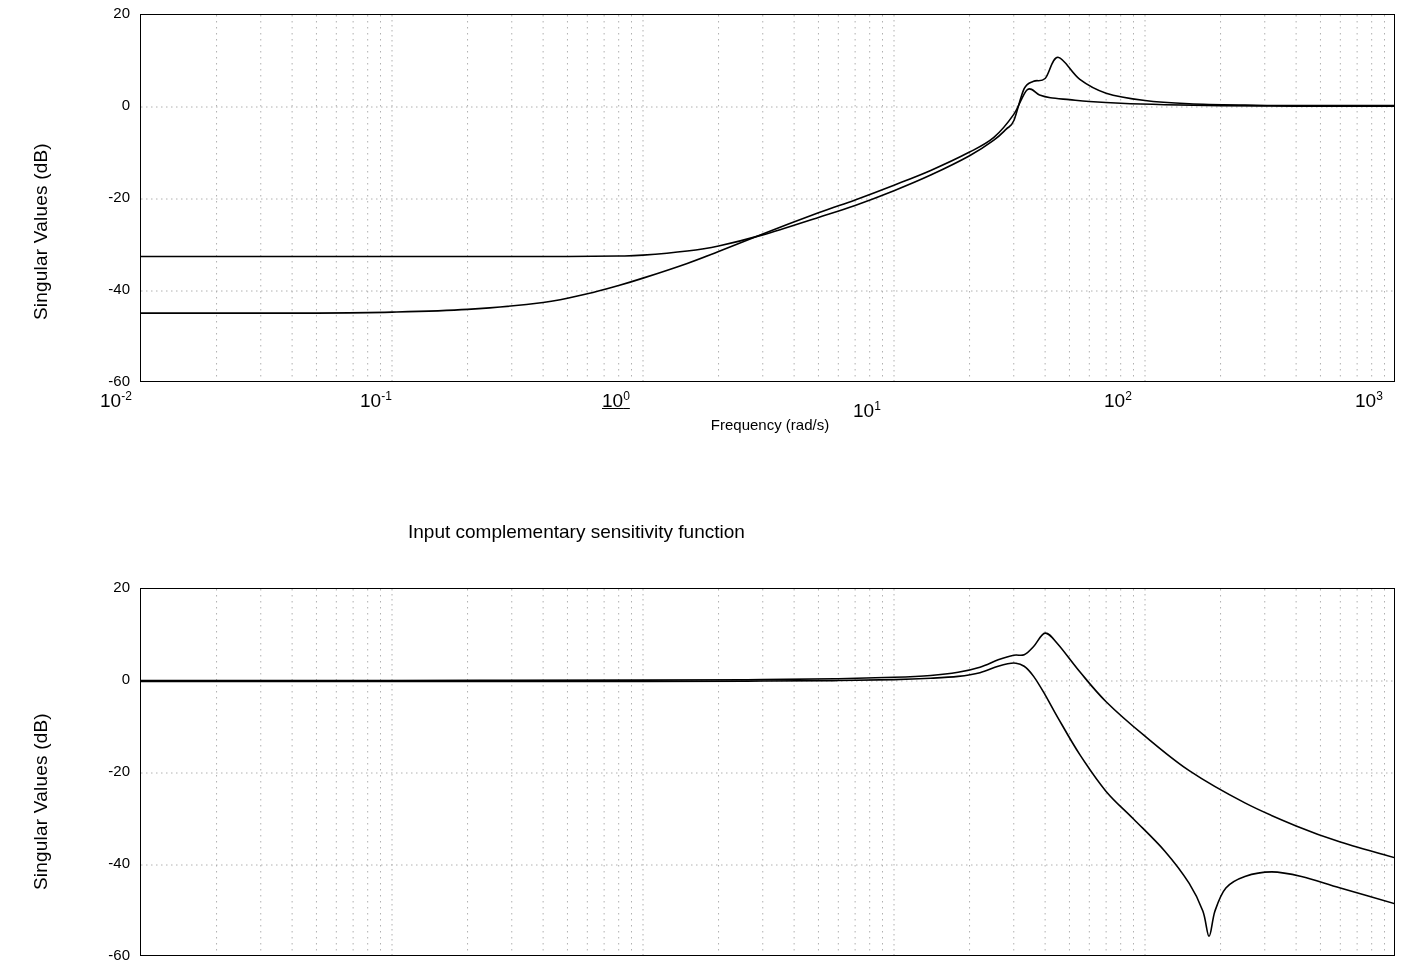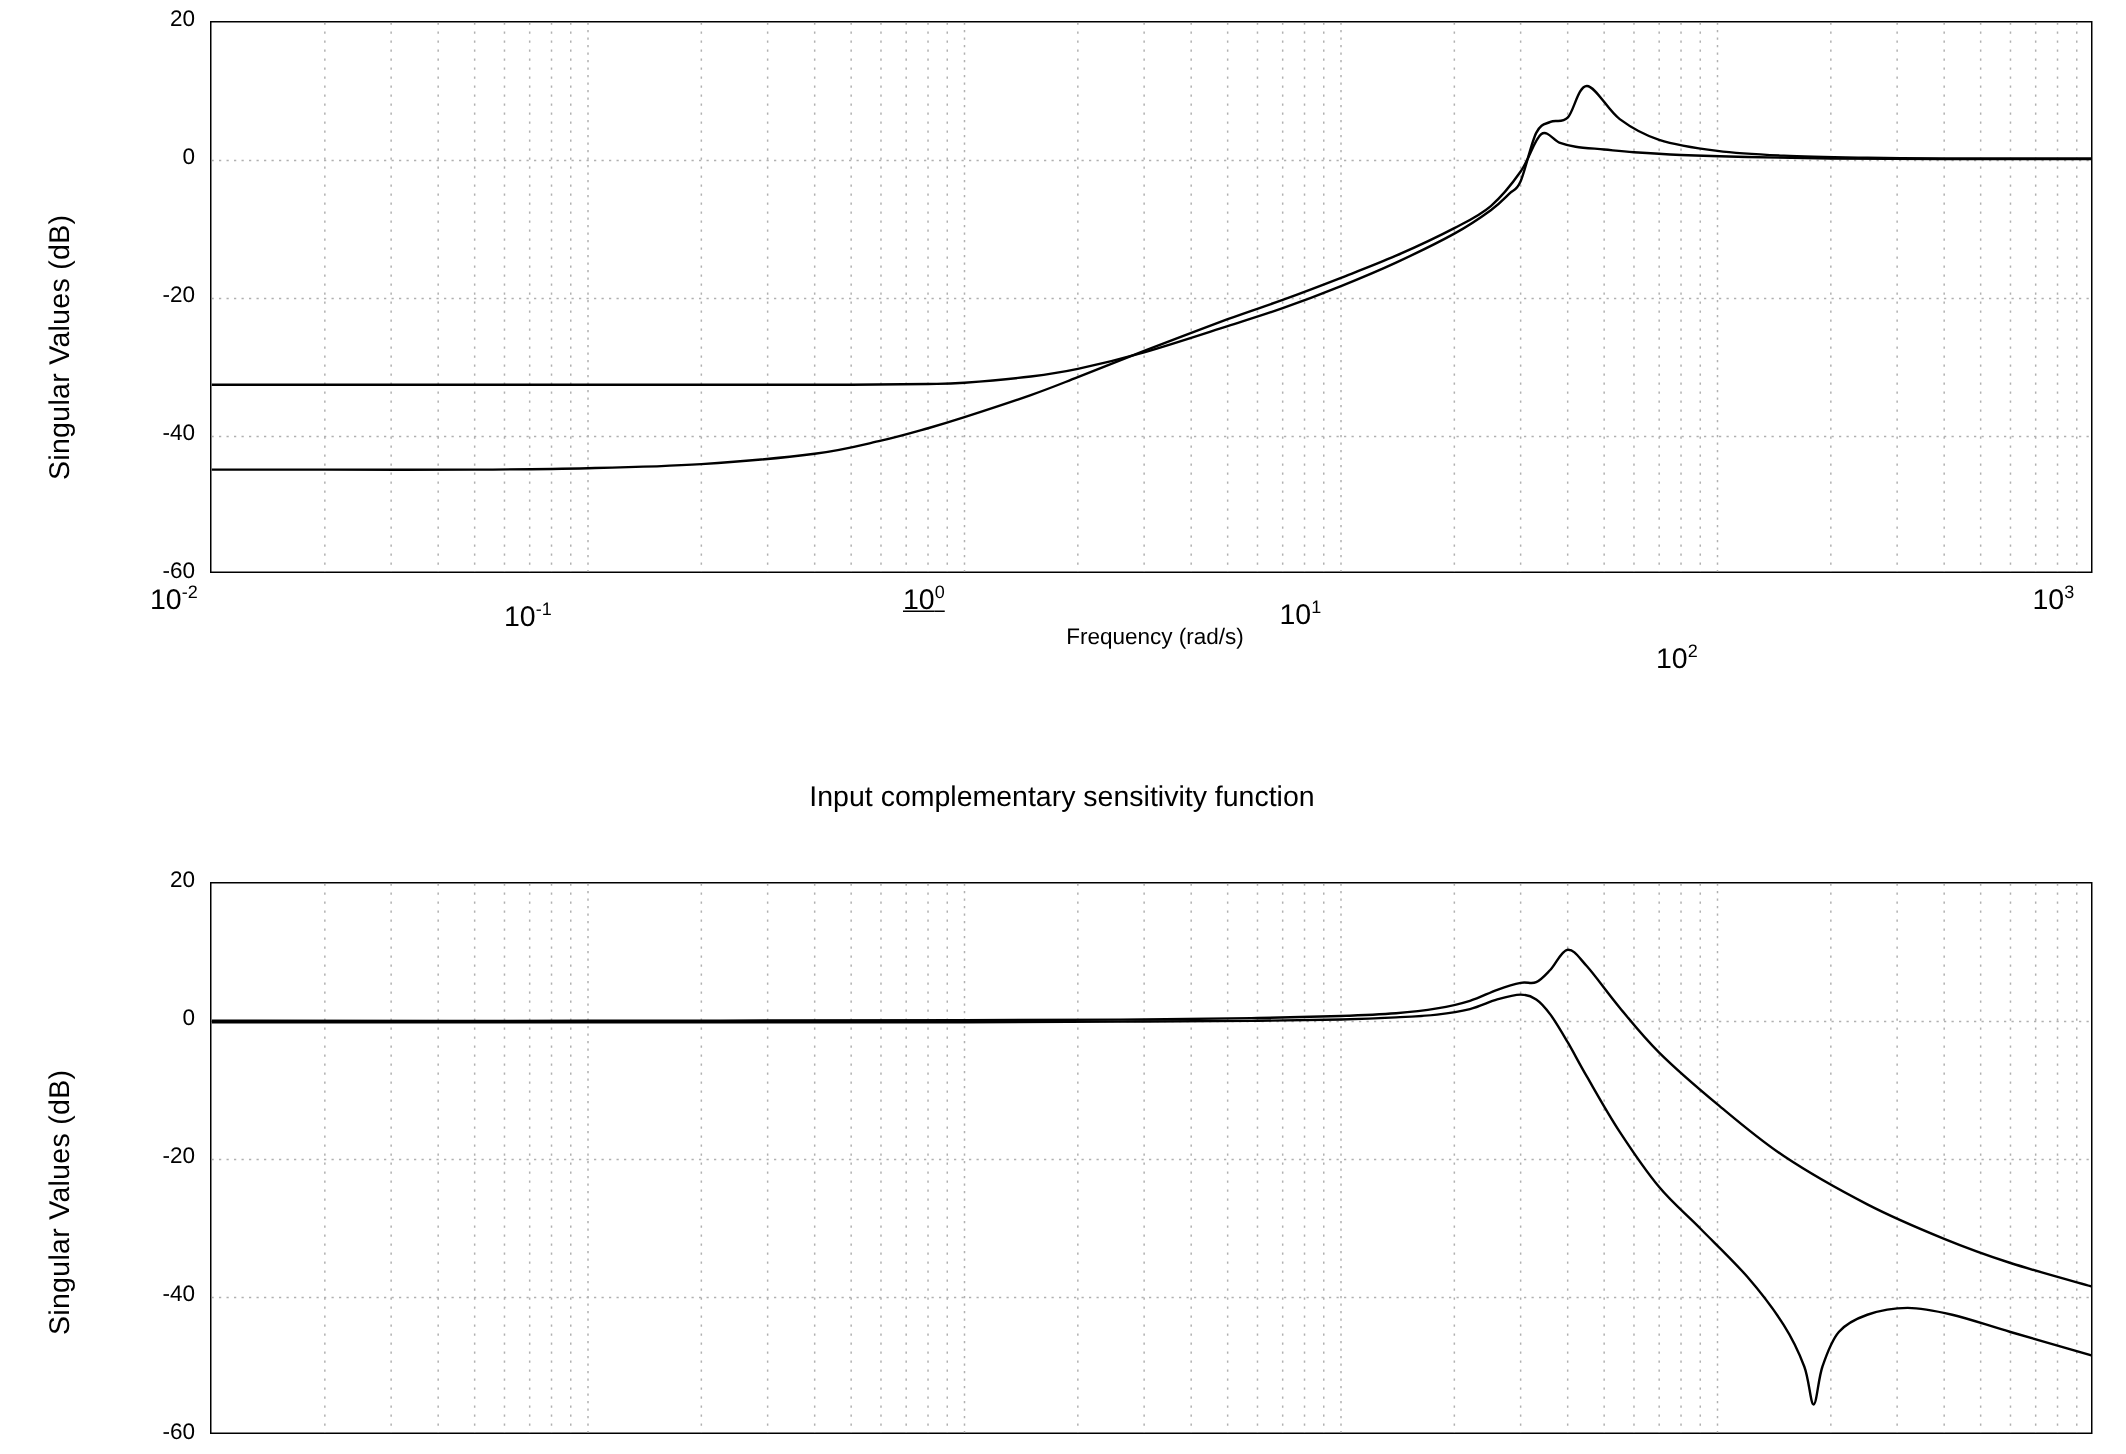--- a/index.html
+++ b/index.html
@@ -66,21 +66,21 @@
   }
   .xtick sup {
     font-size: 12px;
     vertical-align: super;
     line-height: 0;
   }
   .plot-title {
     position: absolute;
     font-size: 19px;
     white-space: nowrap;
-    text-align: center;
+    text-align: left;
   }
 </style>
 </head>
 <body>
 
 <div class="page">
 
   <div class="plot-block">
 
     <div class="ylabel" style="left:30px; top:320px;">Singular Values (dB)</div>
@@ -141,24 +141,24 @@
           <line x1="0" x2="1255" y1="184.00" y2="184.00" stroke="#b0b0b0" stroke-width="1" stroke-dasharray="1.5,3.5"></line>
           <line x1="0" x2="1255" y1="92.00" y2="92.00" stroke="#b0b0b0" stroke-width="1" stroke-dasharray="1.5,3.5"></line>
         </svg>
       <svg class="curve-svg" id="curves-top" width="1255" height="368">
           <path d="M 0.00 241.50 C 12.59 241.50, 46.32 241.50, 75.56 241.50 C 104.80 241.50, 146.20 241.50, 175.44 241.50 C 204.68 241.50, 225.81 241.50, 251.00 241.50 C 276.19 241.50, 297.32 241.50, 326.56 241.50 C 355.80 241.50, 401.26 241.58, 426.44 241.50 C 451.63 241.42, 465.08 241.27, 477.68 241.04 C 490.27 240.81, 490.58 240.96, 502.00 240.12 C 513.42 239.28, 533.61 237.51, 546.20 235.98 C 558.79 234.45, 564.97 233.60, 577.56 230.92 C 590.15 228.24, 605.11 224.63, 621.76 219.88 C 638.40 215.13, 662.05 207.31, 677.44 202.40 C 692.84 197.49, 701.53 194.89, 714.12 190.44 C 726.71 185.99, 740.41 180.78, 753.00 175.72 C 765.59 170.66, 777.09 165.91, 789.68 160.08 C 802.27 154.25, 818.02 146.59, 828.56 140.76 C 839.09 134.93, 846.77 129.57, 852.88 125.12 C 859.00 120.67, 861.92 117.30, 865.24 114.08 C 868.55 110.86, 869.77 112.55, 872.76 105.80 C 875.74 99.05, 879.83 80.19, 883.15 73.60 C 886.46 67.01, 889.14 67.93, 892.63 66.24 C 896.13 64.55, 900.06 67.47, 904.12 63.48 C 908.17 59.49, 911.17 42.17, 916.96 42.32 C 922.74 42.47, 930.80 58.42, 938.83 64.40 C 946.86 70.38, 954.26 74.67, 965.12 78.20 C 975.98 81.73, 990.15 83.80, 1004.00 85.56 C 1017.85 87.32, 1031.55 88.01, 1048.20 88.78 C 1064.85 89.55, 1086.06 89.85, 1103.88 90.16 C 1121.70 90.47, 1136.41 90.54, 1155.12 90.62 C 1173.82 90.70, 1199.47 90.62, 1216.12 90.62 C 1232.77 90.62, 1248.52 90.62, 1255.00 90.62" fill="none" stroke="#000000" stroke-width="1.6" stroke-linejoin="round" stroke-linecap="round"></path>
           <path d="M 0.00 298.08 C 12.59 298.08, 46.32 298.08, 75.56 298.08 C 104.80 298.08, 146.20 298.23, 175.44 298.08 C 204.68 297.93, 225.81 297.77, 251.00 297.16 C 276.19 296.55, 301.37 296.01, 326.56 294.40 C 351.74 292.79, 382.16 290.11, 402.12 287.50 C 422.08 284.89, 433.72 281.60, 446.32 278.76 C 458.91 275.92, 468.39 273.09, 477.68 270.48 C 486.96 267.87, 490.58 266.80, 502.00 263.12 C 513.42 259.44, 533.61 252.85, 546.20 248.40 C 558.79 243.95, 564.97 241.35, 577.56 236.44 C 590.15 231.53, 605.11 225.40, 621.76 218.96 C 638.40 212.52, 662.05 203.47, 677.44 197.80 C 692.84 192.13, 701.53 189.52, 714.12 184.92 C 726.71 180.32, 740.41 175.11, 753.00 170.20 C 765.59 165.29, 777.09 161.00, 789.68 155.48 C 802.27 149.96, 818.02 142.60, 828.56 137.08 C 839.09 131.56, 845.52 128.65, 852.88 122.36 C 860.25 116.07, 867.17 107.33, 872.76 99.36 C 878.34 91.39, 882.11 77.74, 886.40 74.52 C 890.70 71.30, 894.69 78.66, 898.53 80.04 C 902.36 81.42, 904.45 82.03, 909.44 82.80 C 914.42 83.57, 921.96 84.03, 928.44 84.64 C 934.92 85.25, 939.78 85.87, 948.32 86.48 C 956.85 87.09, 967.08 87.78, 979.68 88.32 C 992.27 88.86, 1007.23 89.32, 1023.87 89.70 C 1040.52 90.08, 1057.68 90.39, 1079.56 90.62 C 1101.43 90.85, 1132.36 91.00, 1155.12 91.08 C 1177.88 91.16, 1199.47 91.08, 1216.12 91.08 C 1232.77 91.08, 1248.52 91.08, 1255.00 91.08" fill="none" stroke="#000000" stroke-width="1.6" stroke-linejoin="round" stroke-linecap="round"></path>
         </svg>
     </div>
 
     <div class="xtick" style="left:100px; top:390px; width:80px;"><span>10</span><sup>-2</sup></div>
-    <div class="xtick" style="left:336px; top:390px; width:80px;margin-top:11px;"><span>10</span><sup>-1</sup></div>
+    <div class="xtick" style="left:360px; top:390px; width:80px;"><span>10</span><sup>-1</sup></div>
     <div class="xtick" style="left:602px; top:390px; width:80px;text-decoration:underline;"><span>10</span><sup>0</sup></div>
     <div class="xtick" style="left:853px; top:400px; width:80px;"><span>10</span><sup>1</sup></div>
-    <div class="xtick" style="left:1104px; top:390px; width:80px;margin-top:39px;"><span>10</span><sup>2</sup></div>
+    <div class="xtick" style="left:1104px; top:390px; width:80px;"><span>10</span><sup>2</sup></div>
     <div class="xtick" style="left:1355px; top:390px; width:80px;"><span>10</span><sup>3</sup></div>
 
     <div class="xlabel" style="left:640px; top:416px; width:260px;">Frequency (rad/s)</div>
   </div>
 
   <div class="plot-title" style="left:408px; top:521px; width:600px;">Input complementary sensitivity function</div>
 
   <div class="plot-block">
 
     <div class="ylabel" style="left:30px; top:890px;">Singular Values (dB)</div>

